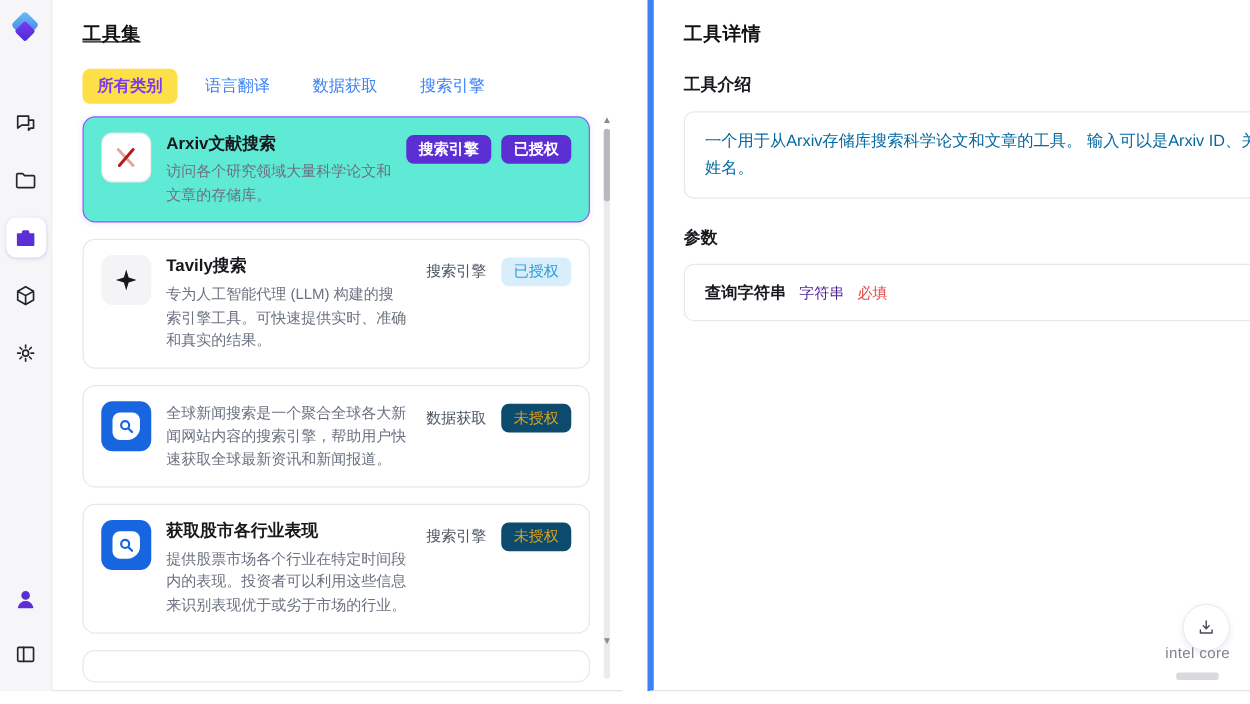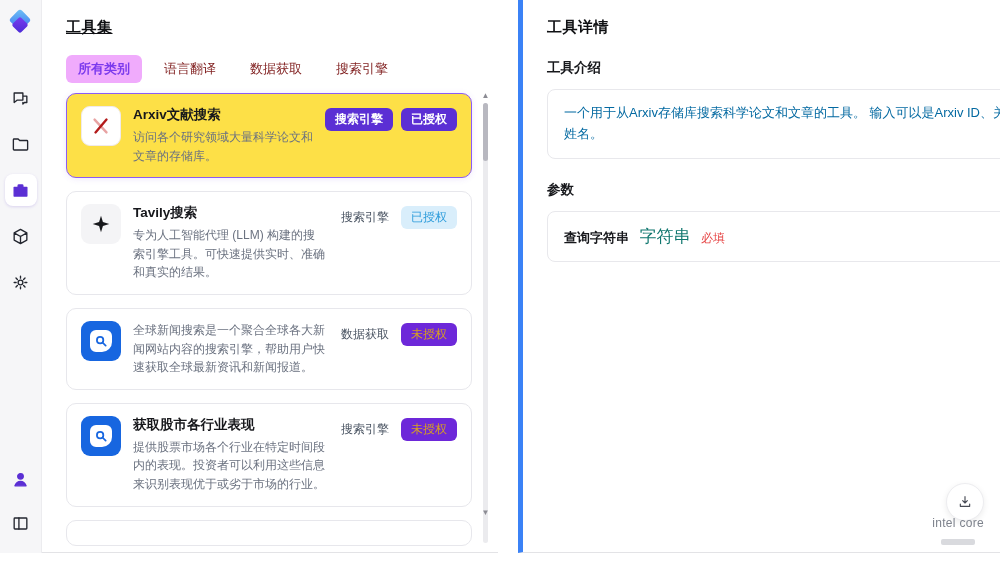--- a/index.html
+++ b/index.html
@@ -25,66 +25,66 @@
   .rail-btn.active svg { stroke:#5b2fd4; fill:#5b2fd4; }
   .rail-bottom { margin-top:auto; display:flex; flex-direction:column; align-items:center;
     gap:12px; padding-bottom:14px; }
   .rail-bottom .user svg { stroke:#5b2fd4; fill:#5b2fd4; }
 
   
   .list-panel { position:absolute; left:42px; top:0; width:456px; height:553px;
     background:#fff; border-bottom:1px solid #e3e3e6; padding:18px 8px 0 24px; overflow:hidden; }
   .panel-title { font-size:15px; font-weight:bold; color:#101114; letter-spacing:.5px;text-decoration:underline; }
   .tabs { display:flex; gap:10px; margin-top:18px; }
-  .tab { font-size:13px; color:#7f1d1d; padding:5px 12px; border-radius:6px; cursor:pointer; white-space:nowrap; }
-  .tab.active { color:#7c3aed; background:#f0abfc; font-weight:bold;text-align:right; }
+  .tab { font-size:13px; color:#3b82f6; padding:5px 12px; border-radius:6px; cursor:pointer; white-space:nowrap; }
+  .tab.active { color:#7c3aed; background:#fde047; font-weight:bold;text-align:right; }
 
   .cards-wrap { position:relative; margin-top:10px; height:460px; }
   .cards { padding-right:18px; display:flex; flex-direction:column; gap:13px; }
   .card { display:flex; gap:12px; padding:12px 14px; border:1px solid #e7e7ec;
     border-radius:10px; background:#fff; cursor:pointer; }
-  .card.selected { border:1.5px solid #8b5cf6; background:#fde047;
+  .card.selected { border:1.5px solid #8b5cf6; background:#5eead4;
     box-shadow:0 1px 6px rgba(120,70,230,.12); }
   .tool-ic { width:40px; height:40px; border-radius:9px; flex:0 0 40px;
     display:flex; align-items:center; justify-content:center; background:#f4f4f6; }
   .tool-ic.white { background:#fff; border:1px solid #f0eaea; }
   .tool-ic.blue { background:#1766e0; }
   .tool-ic .bocha-in { width:22px; height:22px; background:#fff; border-radius:6px 6px 10px 6px;
     display:flex; align-items:center; justify-content:center; }
   .card-mid { flex:1; min-width:0; }
   .card-title { font-size:13.5px; font-weight:bold; color:#17181c; margin-bottom:4px; }
   .card-desc { font-size:12px; color:#6b7280; line-height:1.55; }
   .card-tags { display:flex; gap:8px; align-items:flex-start; padding-top:2px; }
   .chip { font-size:12px; padding:3px 10px; border-radius:6px; white-space:nowrap; }
   .chip.cat-solid { background:#5b2fd4; color:#fff; font-weight:bold; }
   .chip.cat-plain { background:transparent; color:#4b5563; padding:3px 4px; }
   .chip.ok-solid { background:#5b2fd4; color:#fff; font-weight:bold; }
   .chip.ok { background:#d9eefb; color:#2d9cdb; }
-  .chip.no { background:#6d28d9; color:#d7a021; }
+  .chip.no { background:#0c4a6e; color:#d7a021; }
 
   
   .sbar { position:absolute; right:0; top:0; width:9px; height:460px; }
   .sbar .track { position:absolute; left:2px; top:10px; bottom:10px; width:5px;
     background:#ebebee; border-radius:3px; }
   .sbar .thumb { position:absolute; left:2px; top:10px; width:5px; height:58px;
     background:#b8b8c0; border-radius:3px; }
   .sbar .arr { position:absolute; left:0; width:9px; height:9px; color:#8b8b93;
     font-size:8px; line-height:9px; text-align:center; }
   .sbar .arr.up { top:-2px; } .sbar .arr.down { bottom:36px; }
 
   
   .detail { position:absolute; left:498px; top:0; width:606px; height:553px;
     border-left:5px solid #3b82f6; border-bottom:1px solid #e3e3e6;
     background:#fff; padding:18px 24px 0 24px;margin-left:20px; }
   .detail h2 { font-size:15px; font-weight:bold; color:#101114; letter-spacing:.5px; }
   .sec-h { font-size:13.5px; font-weight:bold; color:#17181c; margin:22px 0 12px; }
   .box { border:1px solid #e8e8ec; border-radius:8px; background:#fff; padding:13px 16px; }
   .box p { font-size:13px; color:#0369a1; line-height:1.6; }
   .param-name { font-size:13px; font-weight:bold; color:#17181c; }
-  .param-type { font-size:17px; color:#0f766e; margin-left:6px;text-align:right; }
+  .param-type { font-size:12px; color:#4c1d95; margin-left:6px;text-align:right; }
   .param-req { font-size:12px; color:#e64646; margin-left:6px; }
   .param-desc { font-size:12.5px; color:#4b5563; margin-top:9px; }
 
   
   .dl-btn { position:absolute; right:16px; bottom:42px; width:38px; height:38px;
     border-radius:50%; background:#fff; border:1px solid #ededf0;
     box-shadow:0 2px 6px rgba(0,0,0,.08); display:flex; align-items:center;
     justify-content:center; cursor:pointer; }
   .dl-btn svg { width:16px; height:16px; stroke:#474a54; fill:none; stroke-width:1.7;
     stroke-linecap:round; stroke-linejoin:round; }

